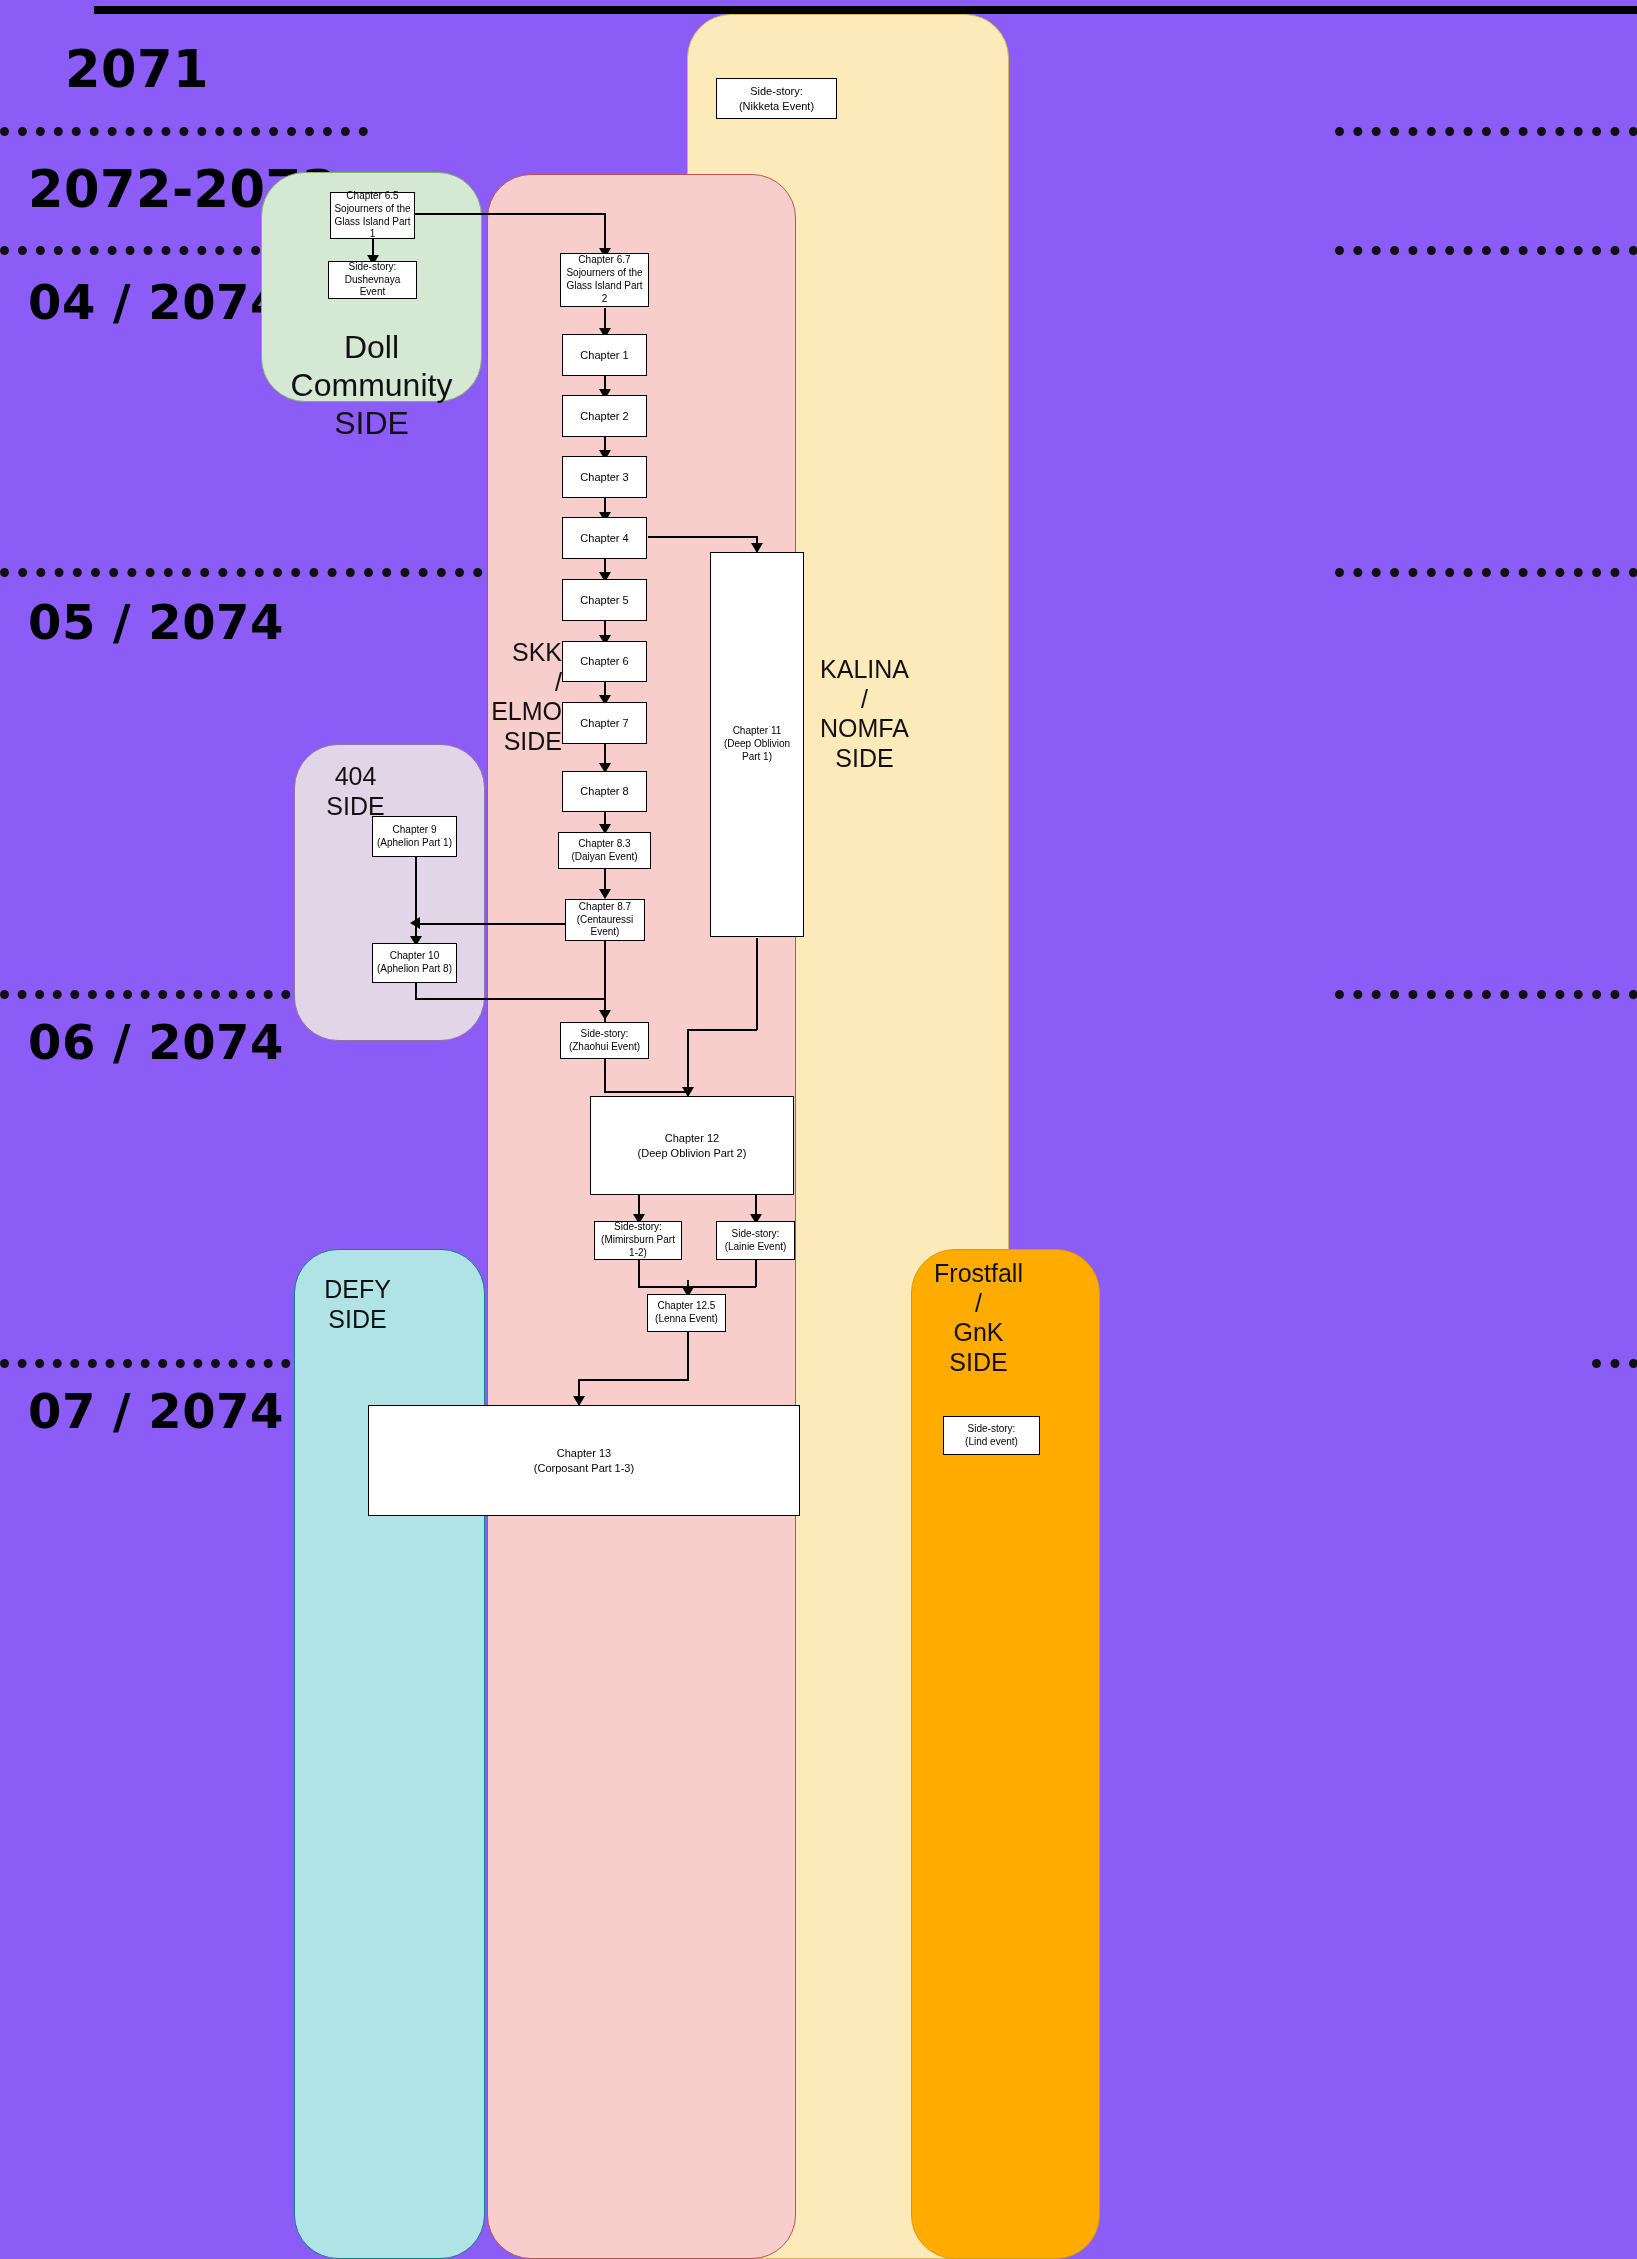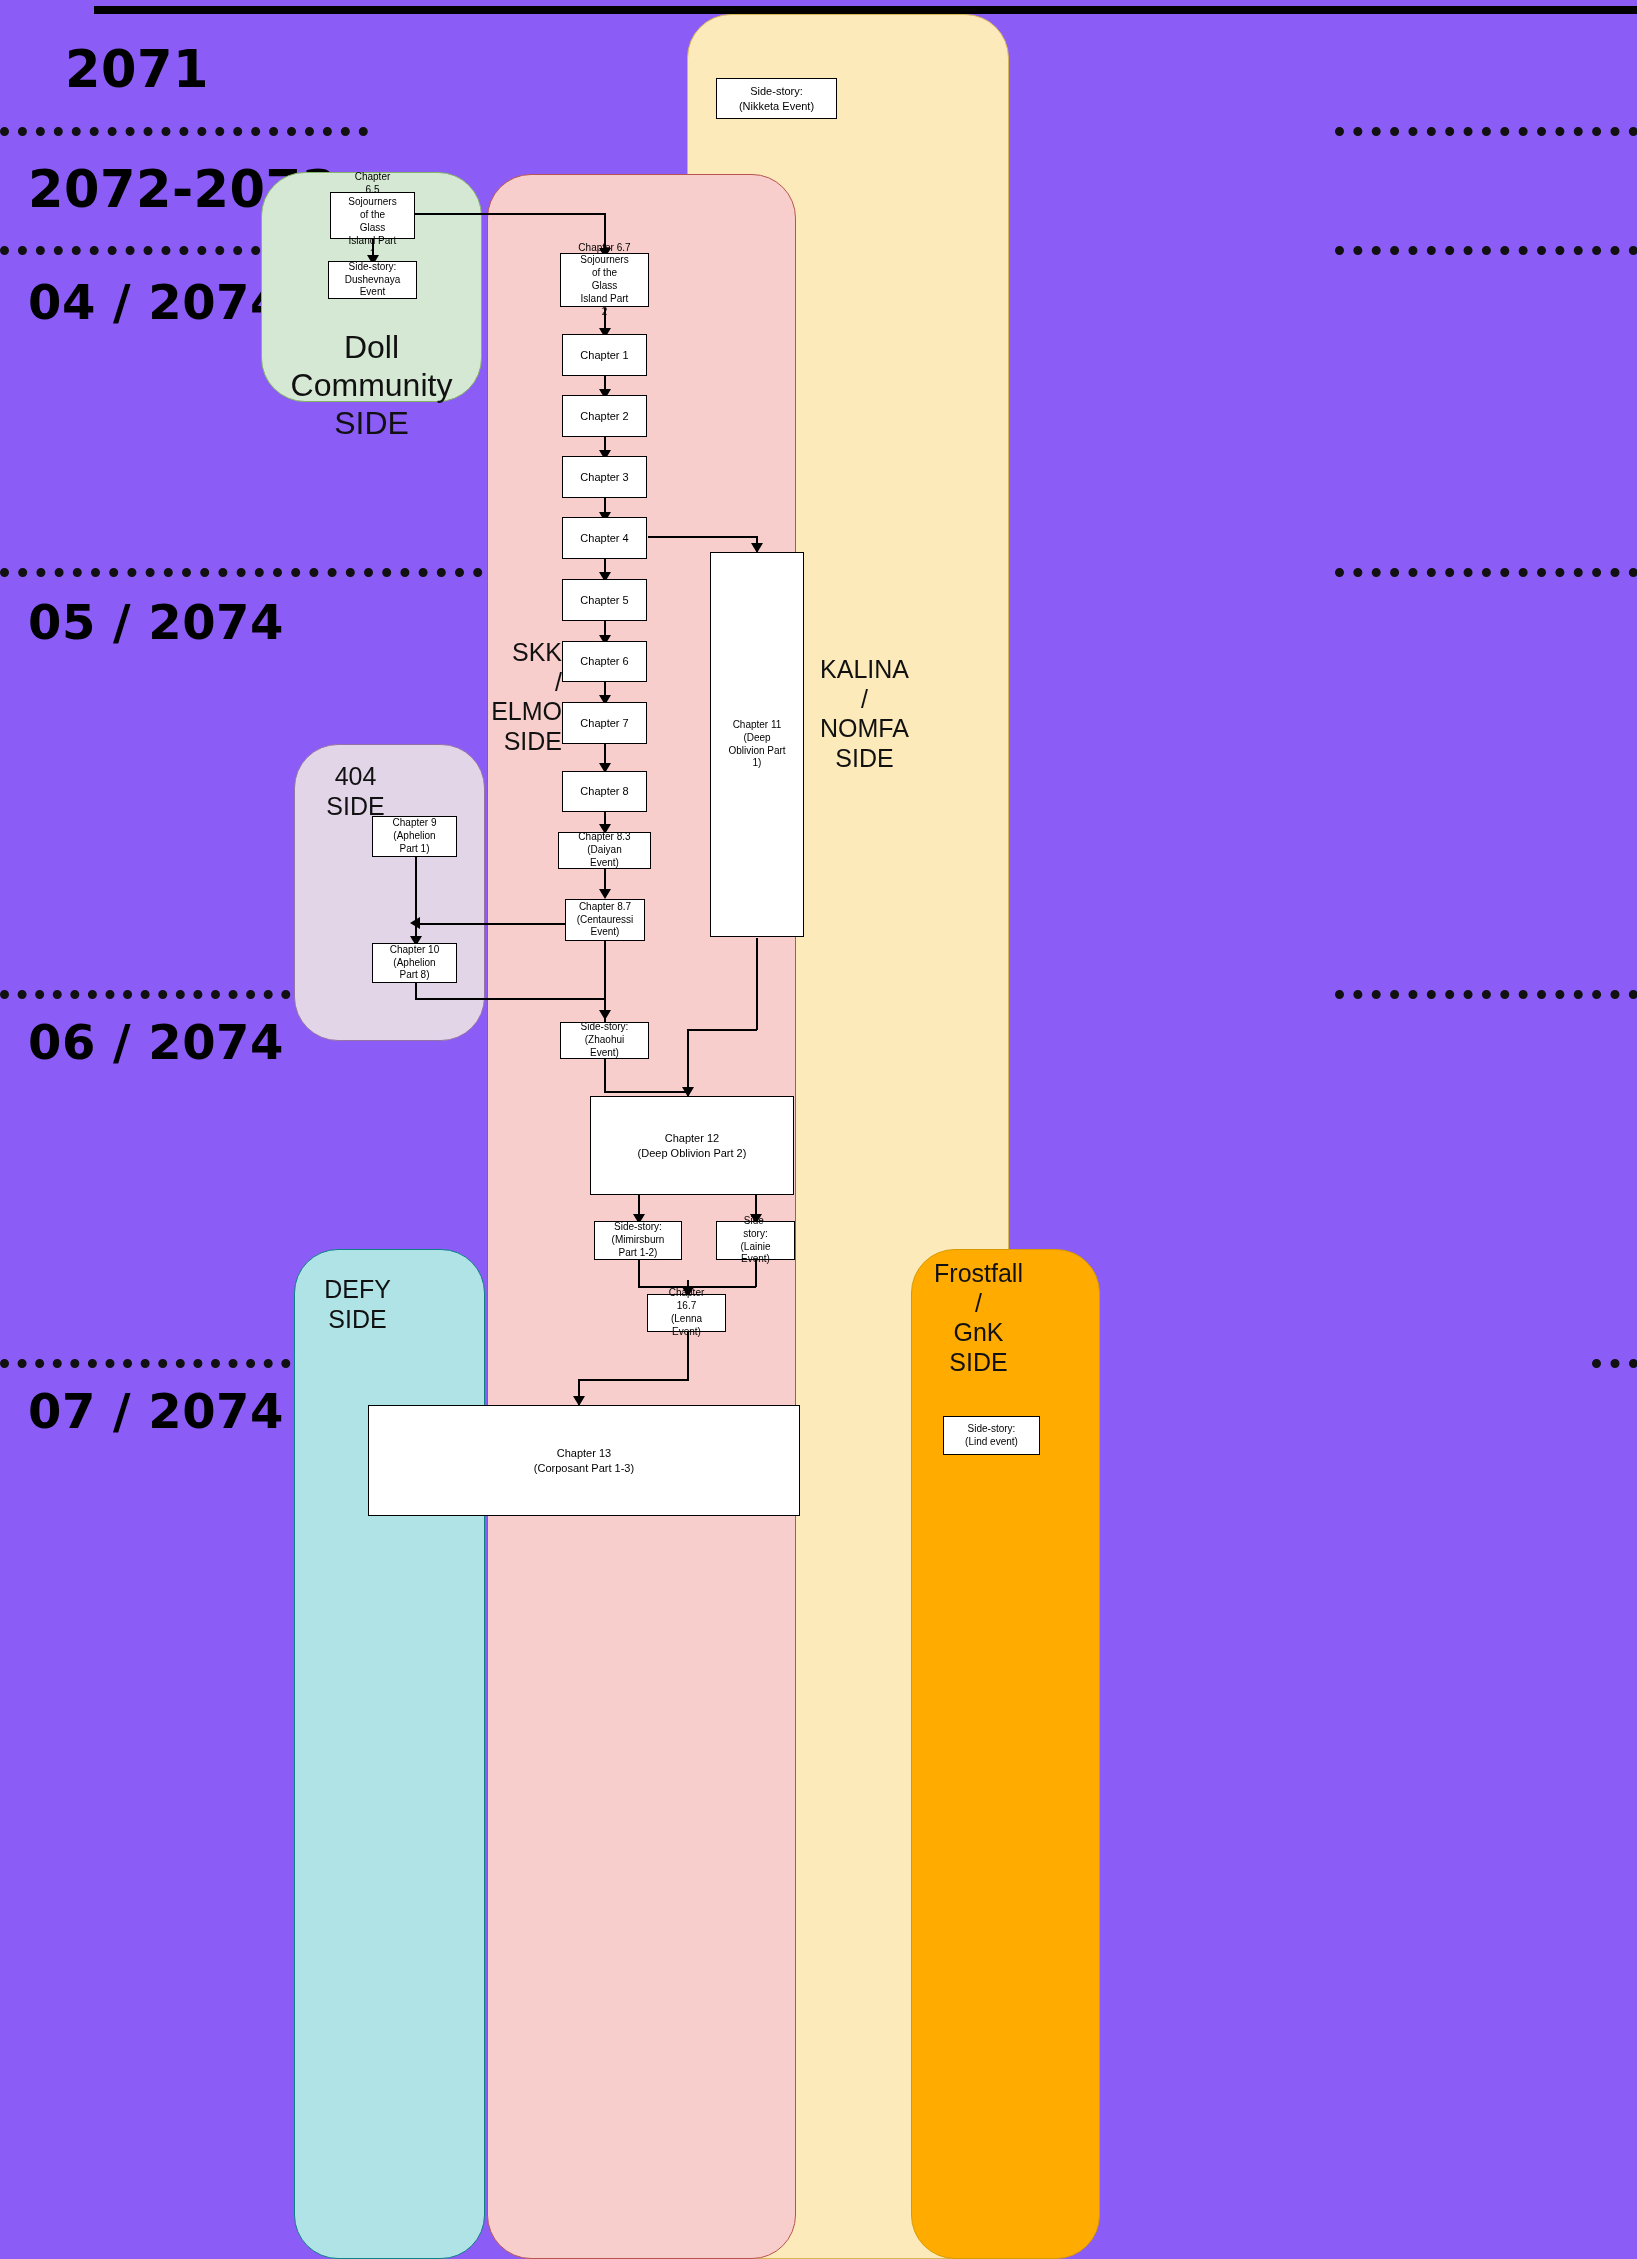--- a/index.html
+++ b/index.html
@@ -17,21 +17,21 @@
     font-family:"DejaVu Sans",sans-serif;letter-spacing:0.5px;}
 
   
   .lane{position:absolute;border-radius:44px;box-sizing:border-box;}
   .lane-title{position:absolute;text-align:center;color:#111;line-height:1.18;
     font-family:"Liberation Sans",sans-serif;white-space:pre-line;}
 
   
   .node{position:absolute;box-sizing:border-box;background:#ffffff;border:1.6px solid #000;
     display:flex;align-items:center;justify-content:center;text-align:center;
-    color:#000;line-height:1.28;white-space:pre-line;padding:2px 16px;}
+    color:#000;line-height:1.28;white-space:pre-line;padding:2px 3px;}
 
   
   .conn{position:absolute;background:#000;}
   .h{height:1.7px;}
   .v{width:1.7px;}
   .arrow-d{position:absolute;width:0;height:0;border-left:6px solid transparent;
     border-right:6px solid transparent;border-top:10px solid #000;}
   .arrow-l{position:absolute;width:0;height:0;border-top:6px solid transparent;
     border-bottom:6px solid transparent;border-right:10px solid #000;}
 </style>
@@ -225,21 +225,21 @@
 
   <div class="node" style="left:590px;top:1096px;width:204px;height:99px;font-size:11px;">Chapter 12
 (Deep Oblivion Part 2)</div>
 
   <div class="node" style="left:594px;top:1221px;width:88px;height:39px;font-size:10px;">Side-story:
 (Mimirsburn Part 1-2)</div>
 
   <div class="node" style="left:716px;top:1221px;width:79px;height:39px;font-size:10px;">Side-story:
 (Lainie Event)</div>
 
-  <div class="node" style="left:647px;top:1294px;width:79px;height:38px;font-size:10px;">Chapter 16.7
+  <div class="node" style="left:647px;top:1294px;width:79px;height:38px;font-size:10px;">Chapter 12.5
 (Lenna Event)</div>
 
   <div class="node" style="left:368px;top:1405px;width:432px;height:111px;font-size:11px;">Chapter 13
 (Corposant Part 1-3)</div>
 
   <div class="node" style="left:943px;top:1416px;width:97px;height:39px;font-size:10px;">Side-story:
 (Lind event)</div>
 
 </div>
 

